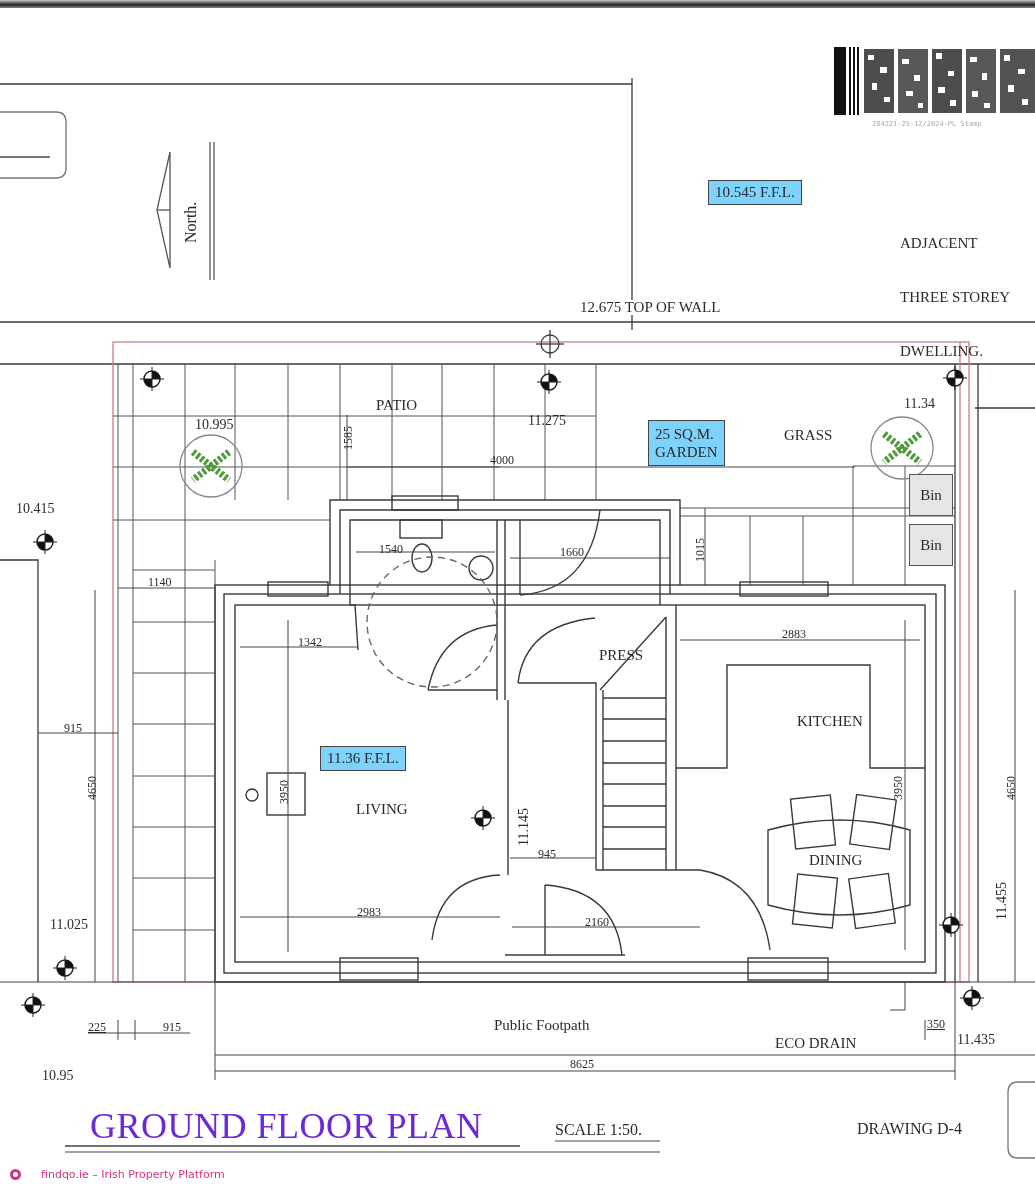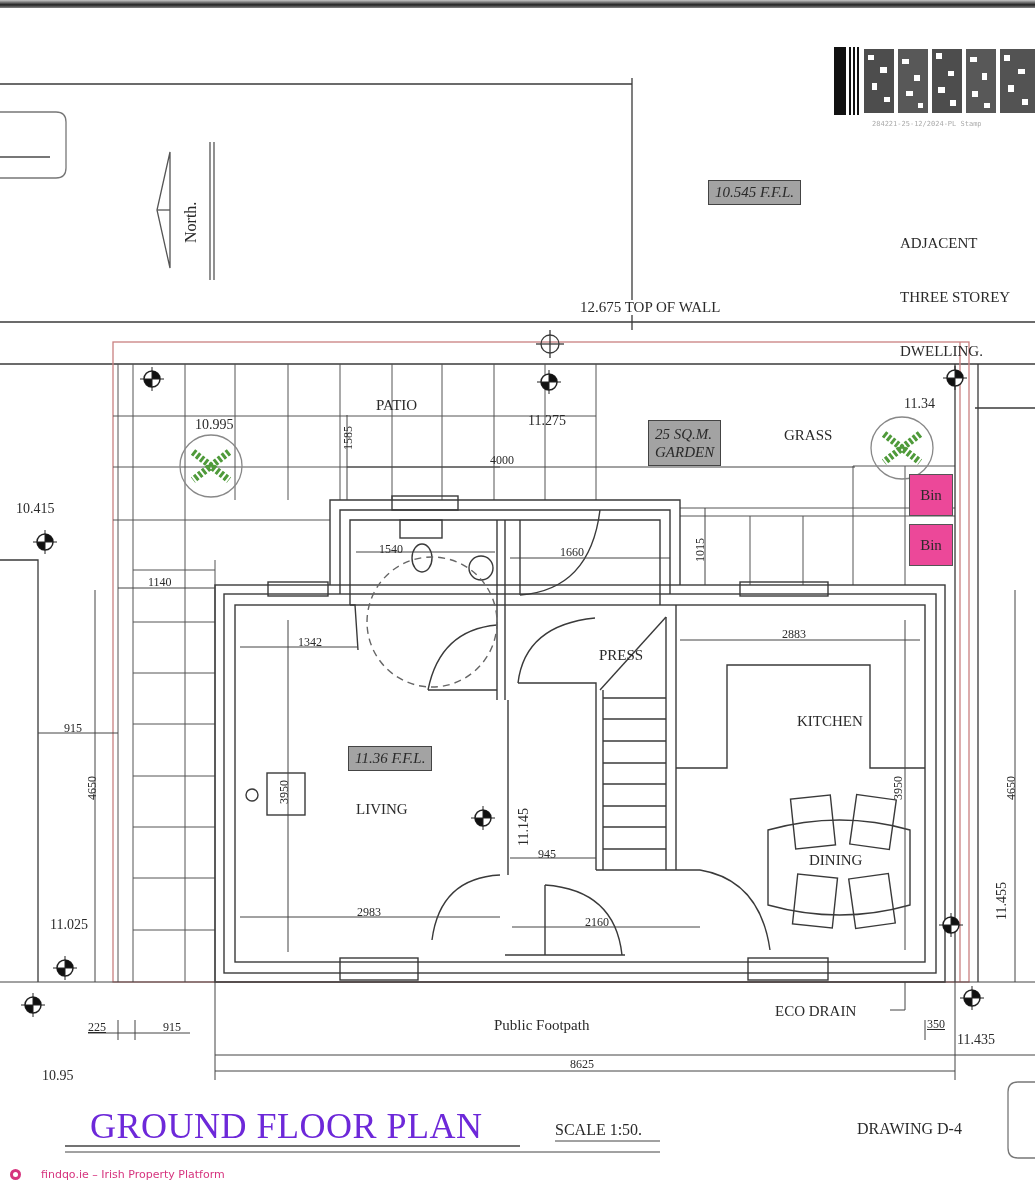--- a/index.html
+++ b/index.html
@@ -6,31 +6,31 @@
   body { width: 1035px; height: 1200px; position: relative; overflow: hidden;
          font-family: "Liberation Serif", "DejaVu Serif", serif; color: #2a2a2a; }
   .topband { position: absolute; left: 0; top: 0; width: 1035px; height: 8px;
              background: linear-gradient(#c8c8c8, #222 60%, #888); }
   svg.plan { position: absolute; left: 0; top: 0; }
   .lbl { position: absolute; white-space: nowrap; line-height: 1; }
   .t16 { font-size: 16px; }
   .t15 { font-size: 15px; }
   .t14 { font-size: 14px; }
   .t12 { font-size: 12px; }
-  .boxed { border: 1.5px solid #444; padding: 4px 6px; background: #a3a3a3; font-style: italic; }
+  .boxed { border: 1.5px solid #444; padding: 4px 6px; background: #7dd3fc; }
   .vert { transform: rotate(-90deg); transform-origin: left top; }
   .title { font-size: 36px; letter-spacing: 0.5px; color: #6d28d9; }
   .footer { position: absolute; left: 10px; top: 1168px; font-family: "DejaVu Sans", sans-serif;
             font-size: 11px; color: #d6337e; display: flex; align-items: center; gap: 20px; }
   .footer .ico { width: 11px; height: 11px; border-radius: 50%; background: #d6337e;
                  display: inline-block; position: relative; }
   .footer .ico::after { content: ""; position: absolute; left: 3px; top: 3px; width: 5px; height: 5px;
                         border-radius: 50%; background: #fff; }
   .bin { position: absolute; width: 42px; height: 40px; border: 1.5px solid #555;
-         display: flex; align-items: center; justify-content: center; font-size: 15px; background:#ec4899; }
+         display: flex; align-items: center; justify-content: center; font-size: 15px; background:#e5e5e5; }
   .barcode { position: absolute; left: 832px; top: 45px; width: 203px; height: 72px; }
   .barcode-caption { position: absolute; left: 872px; top: 120px; font-size: 7px; color: #aaa;
                      font-family: "DejaVu Sans Mono", monospace; }
 </style>
 </head>
 <body>
 
 <div class="topband"></div>
 
 <svg class="plan" width="1035" height="1200" viewBox="0 0 1035 1200">
@@ -323,21 +323,21 @@
 
 <div class="lbl t15" style="left:376px; top:398px;">PATIO</div>
 <div class="lbl boxed t15" style="left:648px; top:420px; line-height:18px;">
   <div>25 SQ.M.</div>
   <div>GARDEN</div>
 </div>
 <div class="lbl t15" style="left:784px; top:428px;">GRASS</div>
 <div class="bin" style="left:909px; top:474px;">Bin</div>
 <div class="bin" style="left:909px; top:524px;">Bin</div>
 
-<div class="lbl boxed t15" style="left:348px; top:746px;">11.36 F.F.L.</div>
+<div class="lbl boxed t15" style="left:320px; top:746px;">11.36 F.F.L.</div>
 <div class="lbl t15" style="left:356px; top:802px;">LIVING</div>
 <div class="lbl t15" style="left:599px; top:648px;">PRESS</div>
 <div class="lbl t15" style="left:768px; top:714px;margin-left:29px;">KITCHEN</div>
 <div class="lbl t15" style="left:809px; top:853px;">DINING</div>
 
 <div class="lbl t14" style="left:195px; top:418px;">10.995</div>
 <div class="lbl t14" style="left:528px; top:414px;">11.275</div>
 <div class="lbl t14" style="left:904px; top:397px;">11.34</div>
 <div class="lbl t14" style="left:16px; top:502px;">10.415</div>
 <div class="lbl t14" style="left:50px; top:918px;">11.025</div>
@@ -361,21 +361,21 @@
 <div class="lbl t12" style="left:585px; top:916px;">2160</div>
 <div class="lbl t12" style="left:782px; top:628px;">2883</div>
 <div class="lbl t12 vert" style="left:892px; top:800px;">3950</div>
 <div class="lbl t12 vert" style="left:1005px; top:800px;">4650</div>
 <div class="lbl t12" style="left:88px; top:1021px; text-decoration:underline;">225</div>
 <div class="lbl t12" style="left:163px; top:1021px;">915</div>
 <div class="lbl t12" style="left:927px; top:1018px; text-decoration:underline;">350</div>
 <div class="lbl t12" style="left:570px; top:1058px;">8625</div>
 
 <div class="lbl t15" style="left:494px; top:1018px;">Public Footpath</div>
-<div class="lbl t15" style="left:775px; top:1004px;">ECO DRAIN</div>
+<div class="lbl t15" style="left:775px; top:1036px;">ECO DRAIN</div>
 
 <div class="lbl title" style="left:90px; top:1108px;">GROUND FLOOR PLAN</div>
 <div class="lbl t16" style="left:555px; top:1122px;text-align:center;">SCALE 1:50.</div>
 <div class="lbl t16" style="left:857px; top:1121px;">DRAWING D-4</div>
 
 <div class="footer">
   <span class="ico"></span>
   <span>findqo.ie – Irish Property Platform</span>
 </div>
 

